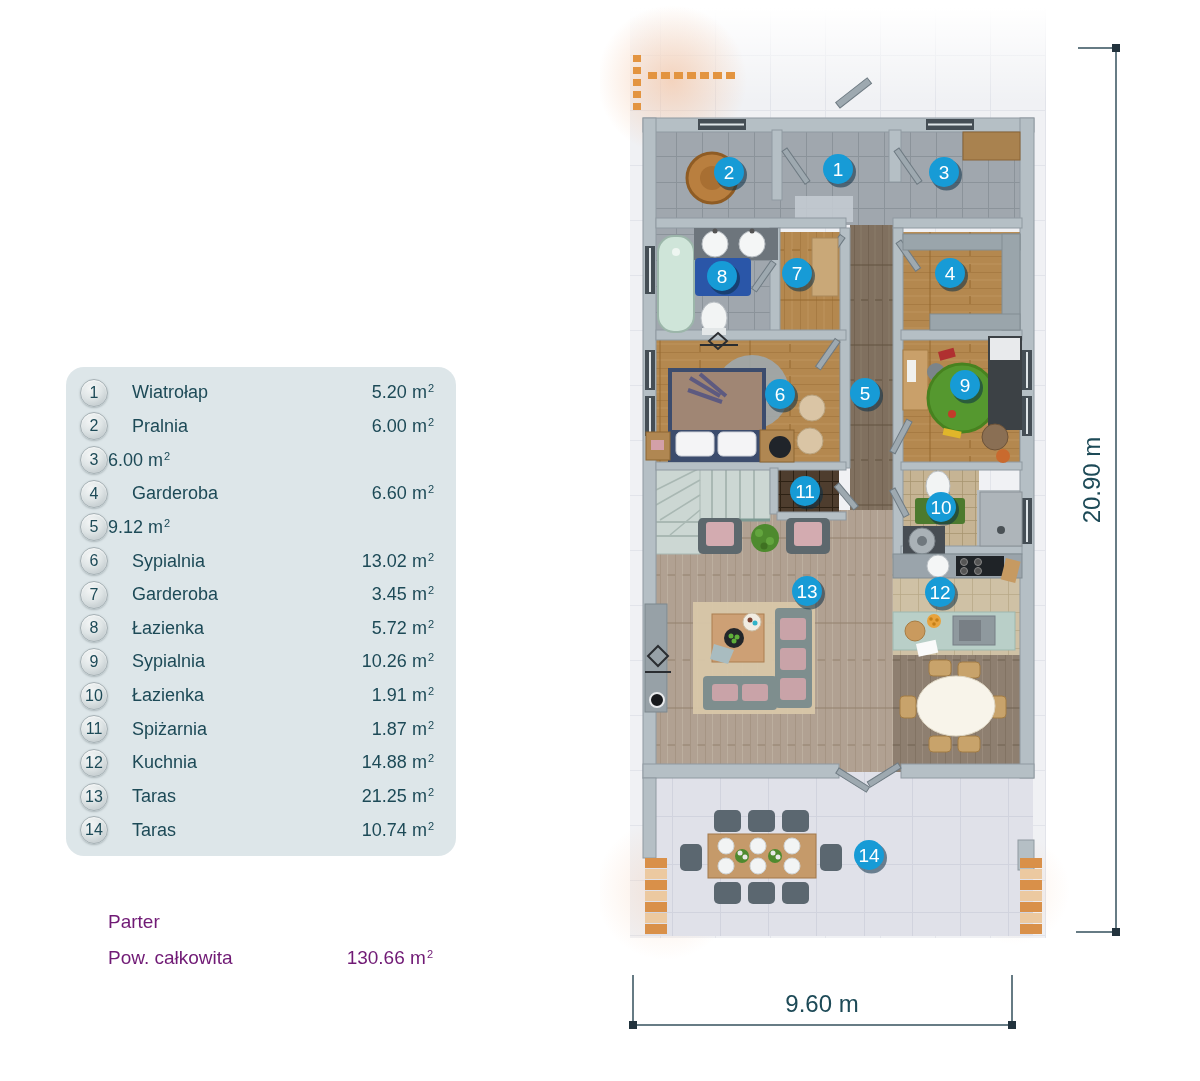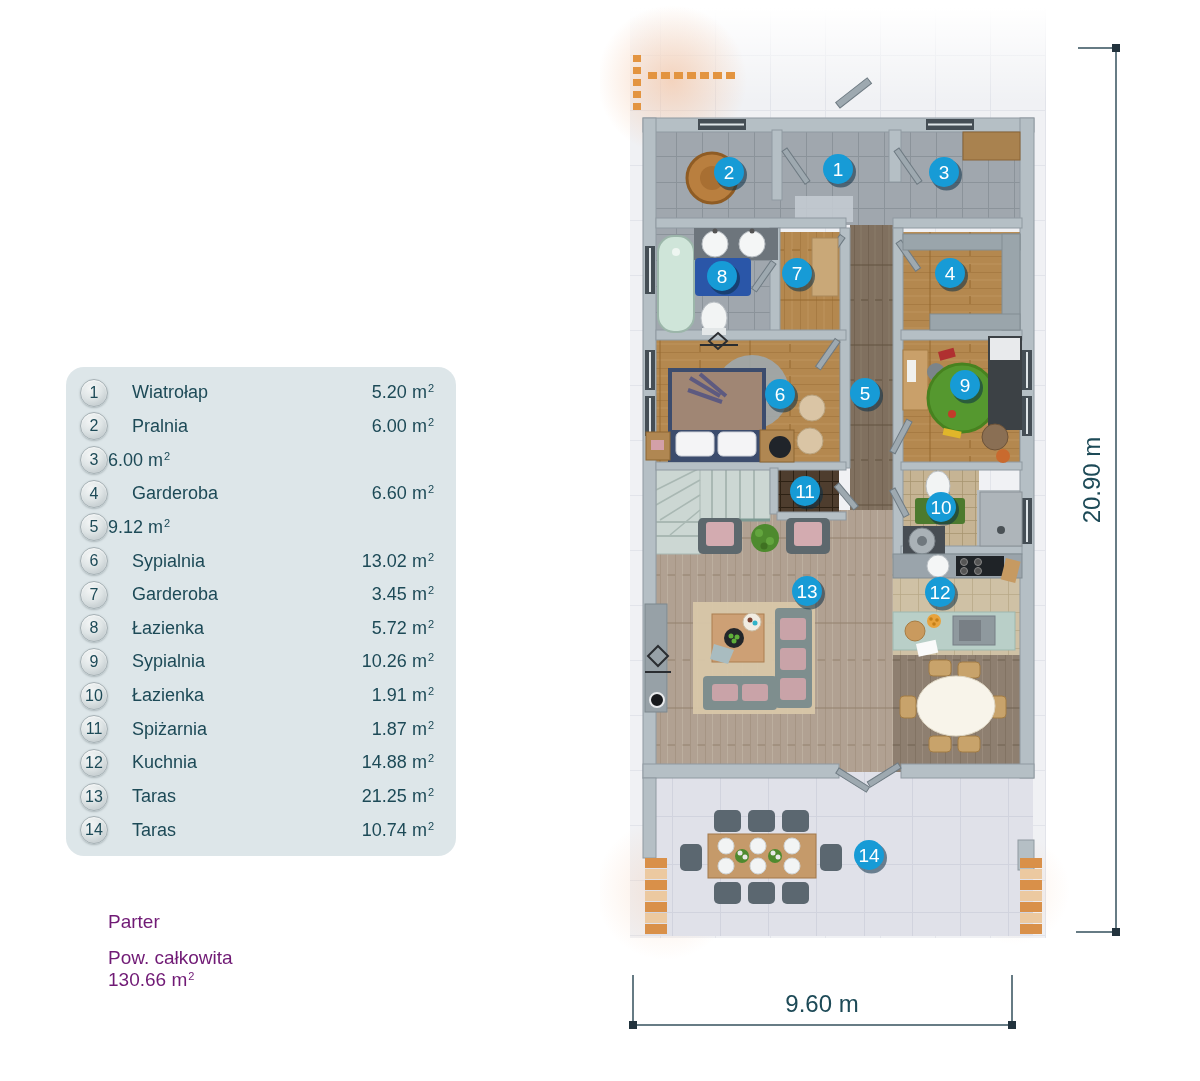--- a/index.html
+++ b/index.html
@@ -26,21 +26,21 @@
     font-size:16px;color:#1d4a57;box-sizing:border-box;
   }
   .legend-name{margin-left:24px;flex:1 1 auto;}
   .legend-area{text-align:center;white-space:nowrap;}
   .legend-area sup{font-size:11px;vertical-align:6px;margin-left:1px;}
   
   .summary{
     position:absolute;left:108px;top:893px;width:325px;color:#701a75;font-size:19px;margin-top:18px;
   }
   .summary .floor-label{display:block;}
-  .summary .total-line{display:flex;justify-content:space-between;margin-top:14px;flex-direction:column;}
+  .summary .total-line{display:flex;justify-content:space-between;margin-top:14px;}
   .summary sup{font-size:11px;vertical-align:6px;margin-left:1px;}
   
   #plan-svg{position:absolute;left:600px;top:0;}
   text{font-family:"Liberation Sans", sans-serif;}
 </style>
 </head>
 <body>
 
 <div class="legend-panel">
 

